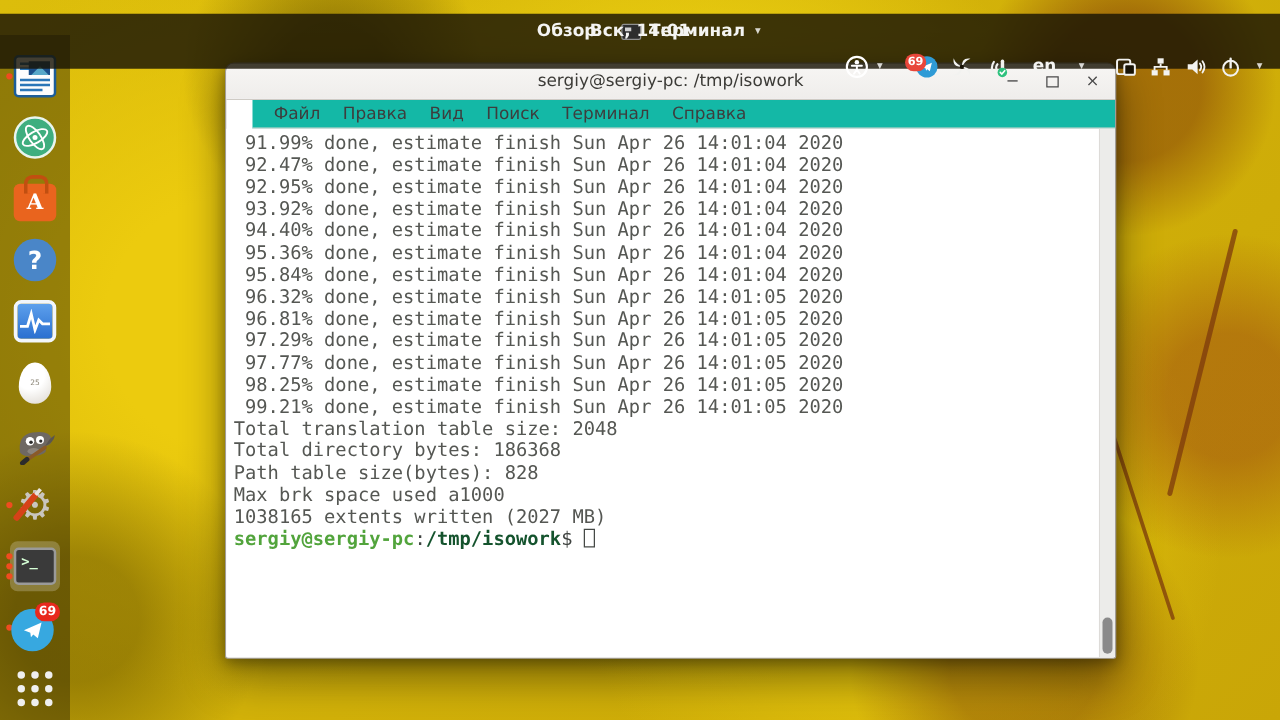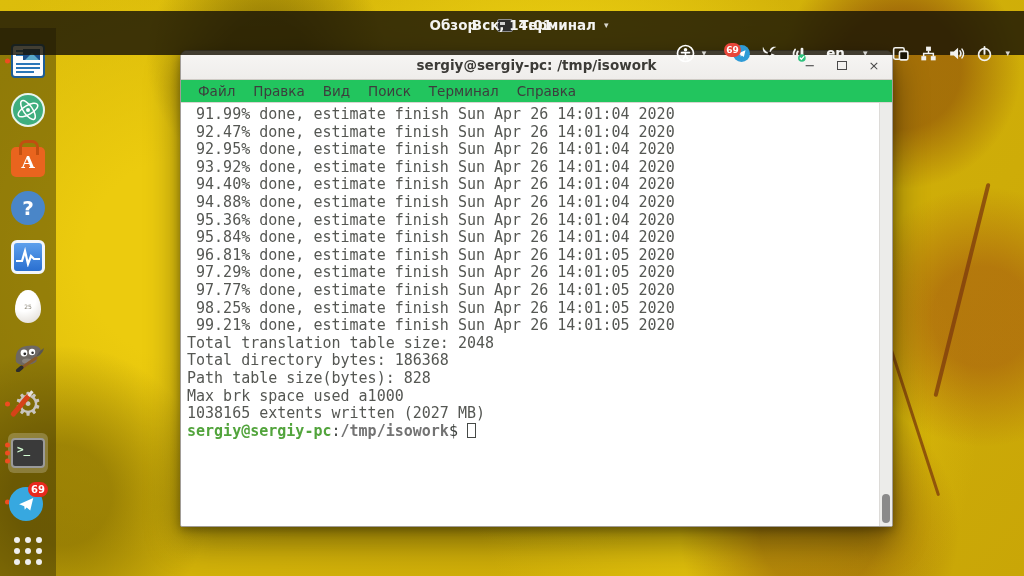--- a/index.html
+++ b/index.html
@@ -98,35 +98,35 @@
   .appgrid { display:grid; grid-template-columns:repeat(3,6px); grid-template-rows:repeat(3,6px); gap:5px; }
   .appgrid i { width:6px; height:6px; border-radius:50%; background:#efefef; }
 
   
   .window { position:absolute; left:180px; top:50px; width:713px; height:477px;
     background:#fff; border:1px solid #a29d97; border-radius:7px 7px 2px 2px;
     box-shadow:0 14px 34px rgba(0,0,0,.45), 0 3px 10px rgba(0,0,0,.3); z-index:30;
     display:flex; flex-direction:column; }
   .titlebar { height:29px; background:linear-gradient(#f7f6f4,#efedeb); border-bottom:1px solid #cfcbc5;
     border-radius:6px 6px 0 0; position:relative; display:flex; align-items:center; justify-content:center; }
-  .title { font-size:13.5px; font-weight:700; color:#3c3b37;text-align:right; }
+  .title { font-size:13.5px; font-weight:400; color:#3c3b37;text-align:right; }
   .controls { position:absolute; right:10px; top:0; height:29px; display:flex; align-items:center; gap:16px;
     color:#4a4a4a; }
   .ctl { width:16px; height:16px; display:flex; align-items:center; justify-content:center;
     font-size:13px; cursor:pointer; }
   .maxbox { width:10px; height:9px; border:1.5px solid #4a4a4a; }
-  .menubar { height:23px; background:#22c55e; border-bottom:1px solid #d8d5d0; display:flex;
-    align-items:center; font-size:13.5px; color:#3d3d3d; padding-left:8px; }
+  .menubar { height:23px; background:#14b8a6; border-bottom:1px solid #d8d5d0; display:flex;
+    align-items:center; font-size:13.5px; color:#3d3d3d; padding-left:8px;margin-left:21px; }
   .menu-item { padding:0 9px; height:23px; display:flex; align-items:center; cursor:default; }
   .content { flex:1; position:relative; background:#fff; overflow:hidden;
     font-family:"DejaVu Sans Mono","Liberation Mono",monospace; font-size:15px;
     line-height:17.6px; color:#555753; padding:3px 20px 0 6px; border-radius:0 0 2px 2px; }
   .tline { white-space:pre; }
   .prompt .p-user { color:#52a43c; font-weight:700; }
-  .prompt .p-path { color:#737373; font-weight:700; }
+  .prompt .p-path { color:#14532d; font-weight:700; }
   .prompt .p-dark { color:#3f4340; }
   .cursor { display:inline-block; width:9px; height:15px; border:1.5px solid #454946;
     margin-left:9px; vertical-align:-2px; }
   .scrollbar { position:absolute; right:0; top:0; bottom:0; width:13px; background:#ececea;
     border-left:1px solid #dddbd8; border-radius:0 0 2px 0; }
   .thumb { position:absolute; left:2px; right:2px; bottom:3px; height:29px; background:#8a8a8a;
     border-radius:5px; }
 
   svg { display:block; }
 </style>
@@ -360,23 +360,23 @@
       <span class="menu-item">Справка</span>
     </div>
 
   <div class="content">
     <div>
         <div class="tline"> 91.99% done, estimate finish Sun Apr 26 14:01:04 2020</div>
         <div class="tline"> 92.47% done, estimate finish Sun Apr 26 14:01:04 2020</div>
         <div class="tline"> 92.95% done, estimate finish Sun Apr 26 14:01:04 2020</div>
         <div class="tline"> 93.92% done, estimate finish Sun Apr 26 14:01:04 2020</div>
         <div class="tline"> 94.40% done, estimate finish Sun Apr 26 14:01:04 2020</div>
-        <div class="tline"> 94.88% done, estimate finish Sun Apr 26 14:01:04 2020</div>
         <div class="tline"> 95.36% done, estimate finish Sun Apr 26 14:01:04 2020</div>
         <div class="tline"> 95.84% done, estimate finish Sun Apr 26 14:01:04 2020</div>
+        <div class="tline"> 96.32% done, estimate finish Sun Apr 26 14:01:05 2020</div>
         <div class="tline"> 96.81% done, estimate finish Sun Apr 26 14:01:05 2020</div>
         <div class="tline"> 97.29% done, estimate finish Sun Apr 26 14:01:05 2020</div>
         <div class="tline"> 97.77% done, estimate finish Sun Apr 26 14:01:05 2020</div>
         <div class="tline"> 98.25% done, estimate finish Sun Apr 26 14:01:05 2020</div>
         <div class="tline"> 99.21% done, estimate finish Sun Apr 26 14:01:05 2020</div>
         <div class="tline">Total translation table size: 2048</div>
         <div class="tline">Total directory bytes: 186368</div>
         <div class="tline">Path table size(bytes): 828</div>
         <div class="tline">Max brk space used a1000</div>
         <div class="tline">1038165 extents written (2027 MB)</div>

